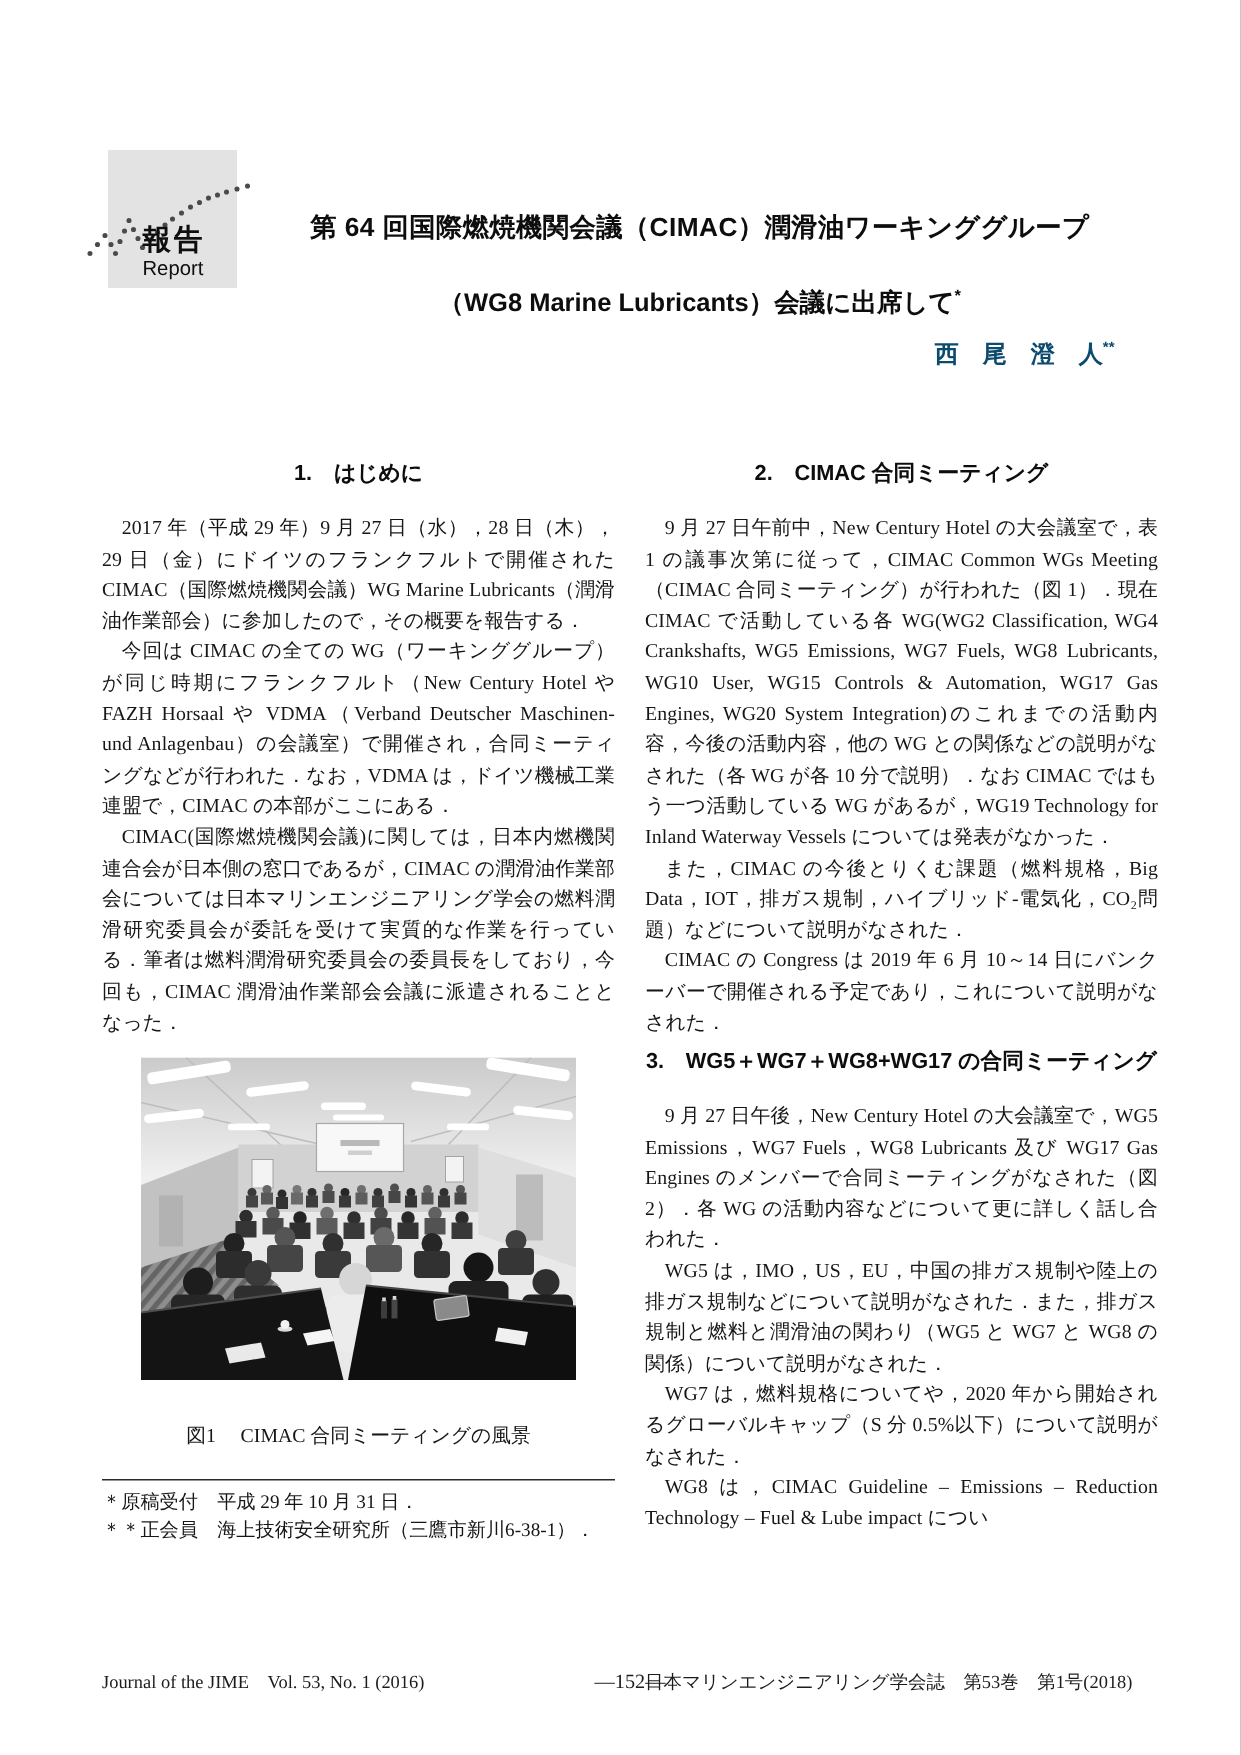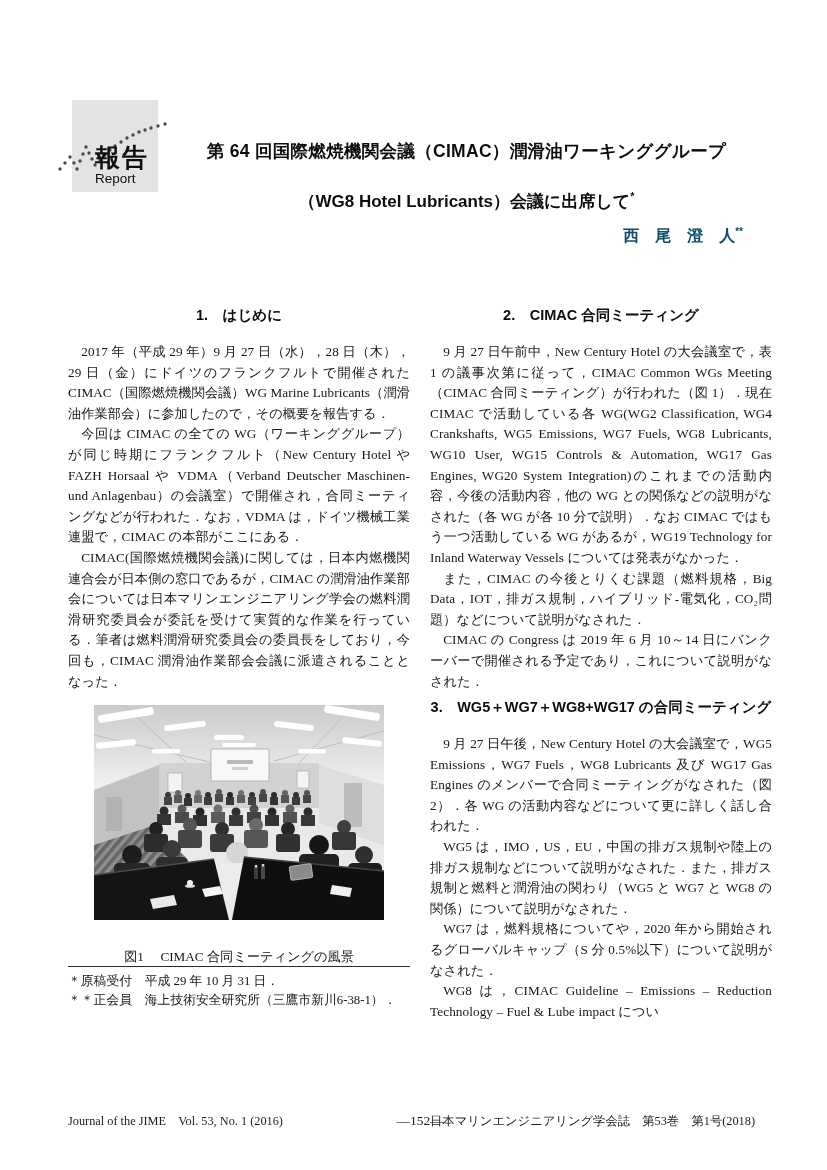--- a/index.html
+++ b/index.html
@@ -6,21 +6,21 @@
   .page {
     position:relative; width:827px; height:1170px; margin:0 auto;
     background:#ffffff; overflow:hidden;
     font-family:"Liberation Serif","DejaVu Serif",serif; color:#161616;
   }
 
   
   .badge { position:absolute; left:72px; top:100px; width:86px; height:92px; background:#e3e3e3; }
   .badge-dots { position:absolute; left:-14px; top:22px; width:115px; height:58px; overflow:visible; }
   .badge-text { position:absolute; left:23px; bottom:5px; font-family:"Liberation Sans","DejaVu Sans",sans-serif; color:#0e0e0e; }
-  .badge-jp { font-size:25px; font-weight:bold; letter-spacing:2px; line-height:1.15; }
+  .badge-jp { font-size:19px; font-weight:bold; letter-spacing:2px; line-height:1.15; }
   .badge-en { font-size:13.5px; line-height:1.1; }
 
   
   .title-block { position:absolute; left:168px; right:62px; top:139px; text-align:center;
     font-family:"Liberation Sans","DejaVu Sans",sans-serif; font-weight:bold; color:#0d0d0d; }
   .title-line1 { font-size:17.5px; letter-spacing:0.3px; }
   .title-line2 { font-size:17px; margin-top:27px; }
   .title-block sup { font-size:11px; }
   .author { position:absolute; top:226px; right:84px; font-family:"Liberation Sans","DejaVu Sans",sans-serif;
     font-weight:bold; font-size:16px; color:#0c4a6e;text-align:center; }
@@ -34,21 +34,21 @@
   .section-heading.later { }
   .col p { margin:0; font-size:13.2px; line-height:1.56; text-align:justify; text-indent:1em;
     letter-spacing:0.1px; word-break:break-word; }
 
   
   .figure { margin-top:13px; text-align:center; }
   .photo-frame { width:290px; height:215px; display:block; margin:0 auto; }
   .figure-caption { font-size:13.2px; margin-top:28px; color:#161616; }
 
   
-  .footnote-block { border-top:1.3px solid #2a2a2a; padding-top:5px;
+  .footnote-block { margin-top:20px; border-top:1.3px solid #2a2a2a; padding-top:5px;
     font-size:12.8px; line-height:1.5; }
 
   
   .footer { position:absolute; left:68px; right:55px; top:1113px; font-size:12.3px; color:#1c1c1c; }
   .footer-left { position:absolute; left:0; }
   .footer-center { position:absolute; left:0; right:0; text-align:center; font-size:13.5px; }
   .footer-right { position:absolute; right:17px;margin-left:17px; }
 </style>
 </head>
 <body>
@@ -84,21 +84,21 @@
       </g>
     </svg>
     <div class="badge-text">
       <div class="badge-jp">報告</div>
       <div class="badge-en">Report</div>
     </div>
   </div>
 
   <div class="title-block">
     <div class="title-line1">第 64 回国際燃焼機関会議（CIMAC）潤滑油ワーキンググループ</div>
-    <div class="title-line2"><span>（WG8 Hotel Lubricants）会議に出席して</span><sup>*</sup></div>
+    <div class="title-line2"><span>（WG8 Marine Lubricants）会議に出席して</span><sup>*</sup></div>
   </div>
 
   <div class="author"><span>西　尾　澄　人</span><sup>**</sup></div>
 
   <div class="columns">
 
     <div class="col">
       <div class="section-heading">1.　はじめに</div>
       <p>2017 年（平成 29 年）9 月 27 日（水），28 日（木），29 日（金）にドイツのフランクフルトで開催されたCIMAC（国際燃焼機関会議）WG Marine Lubricants（潤滑油作業部会）に参加したので，その概要を報告する．</p>
       <p>今回は CIMAC の全ての WG（ワーキンググループ）が同じ時期にフランクフルト（New Century Hotel や FAZH Horsaal や VDMA（Verband Deutscher Maschinen- und Anlagenbau）の会議室）で開催され，合同ミーティングなどが行われた．なお，VDMA は，ドイツ機械工業連盟で，CIMAC の本部がここにある．</p>

